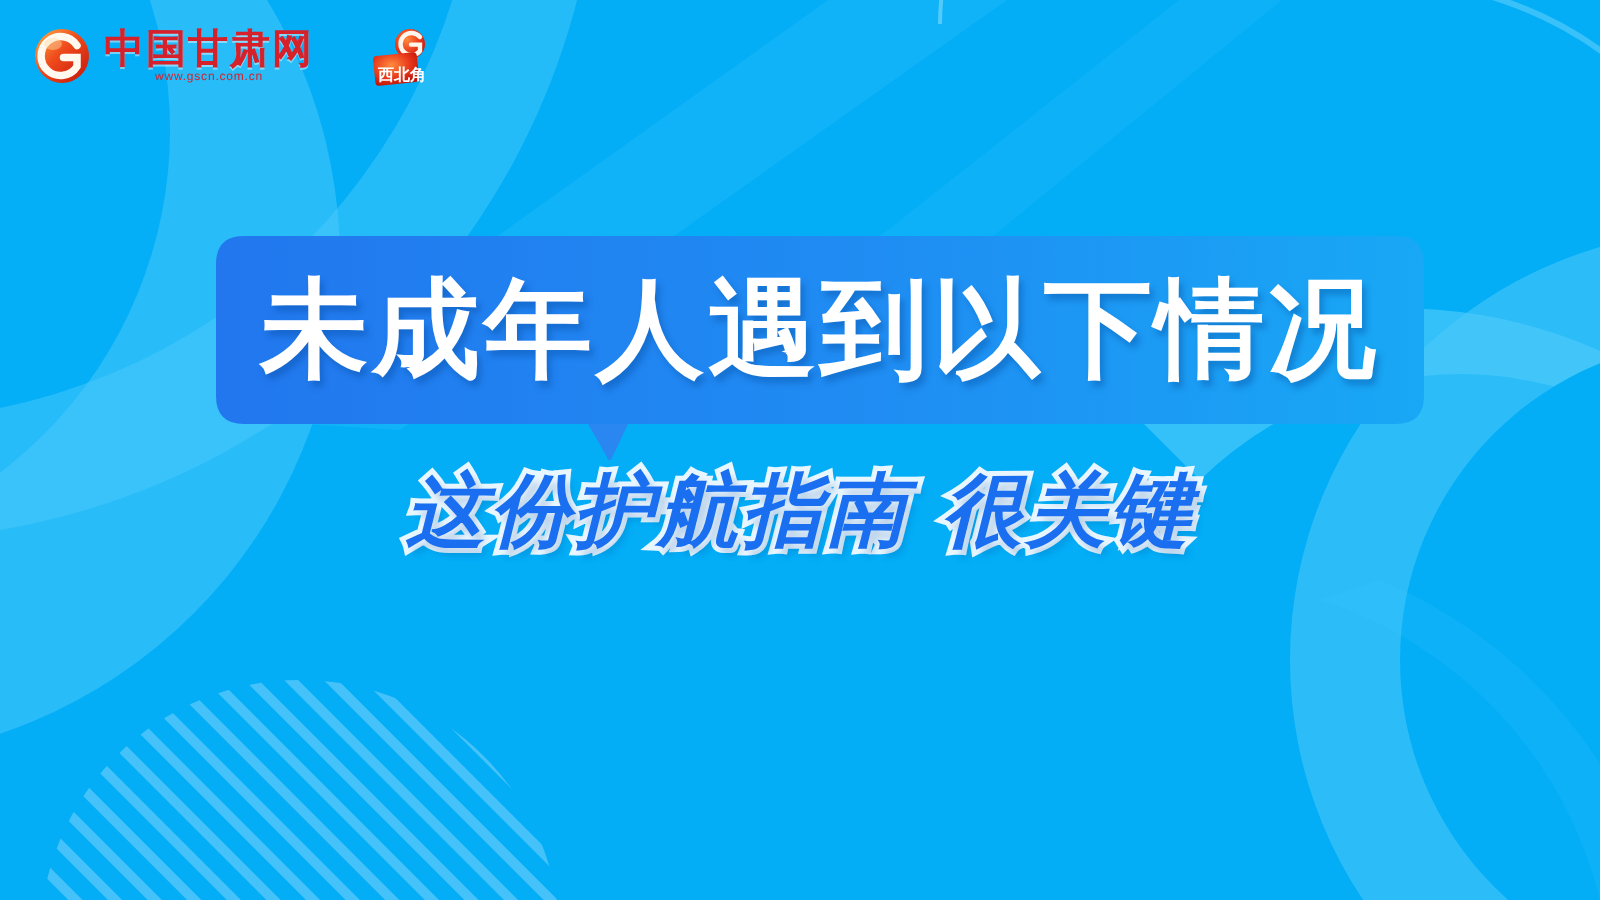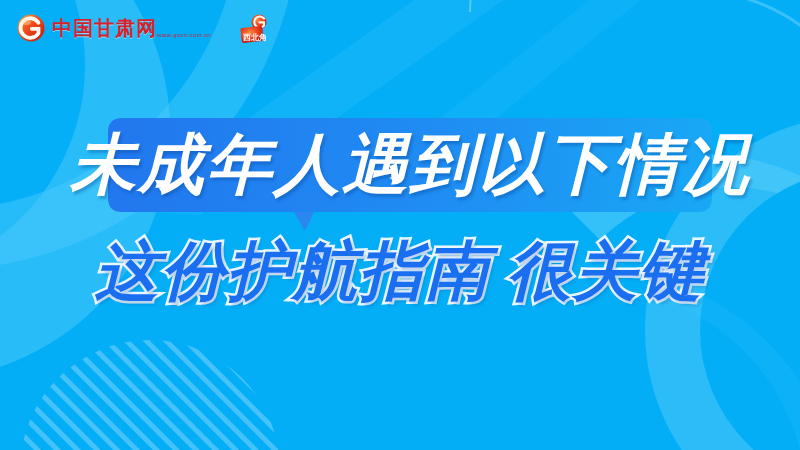--- a/index.html
+++ b/index.html
@@ -43,22 +43,22 @@
     align-items: center;
     gap: 6px;
   }
   .gscn-mark {
     position: relative;
     width: 30px; height: 30px;
     flex: 0 0 auto;
   }
   .gscn-text-wrap {
     display: flex;
-    flex-direction: row;
-    align-items: flex-end;
+    flex-direction: column;
+    align-items: center;
     line-height: 1;
   }
   .gscn-cn {
     font-size: 20px;
     font-weight: bold;
     color: #d6202a;
     letter-spacing: 1px;
     text-shadow: 0 1px 0 rgba(255,255,255,.45);
     font-family: "DejaVu Sans", "Liberation Sans", sans-serif;
   }
@@ -112,37 +112,36 @@
   }
   .bubble-svg { position: absolute; left: 0; top: 0; width: 604px; height: 112px; }
   .bubble-text {
     position: absolute;
     left: 0; top: 0;
     width: 604px;
     height: 94px;
     display: flex;
     align-items: center;
     justify-content: center;
-    font-size: 66px;
+    font-size: 54px;
     font-weight: bold;
     color: #ffffff;
     letter-spacing: 2px;
     white-space: nowrap;
     text-shadow: 2px 3px 3px rgba(0,70,150,.35);
     font-family: "DejaVu Sans", "Liberation Sans", sans-serif;
-    font-style: italic;
   }
 
   .subline {
     position: absolute;
     left: 0;
     top: 228px;
     width: 800px;
     text-align: center;
-    font-size: 64px;
+    font-size: 40px;
     font-weight: bold;
     font-style: italic;
     color: #1a6ef0;
     letter-spacing: 2px;
     white-space: nowrap;
     font-family: "DejaVu Sans", "Liberation Sans", sans-serif;
     -webkit-text-stroke: 5px #e8f6ff;
     paint-order: stroke fill;
     text-shadow:
        0 0 0 #e8f6ff,

